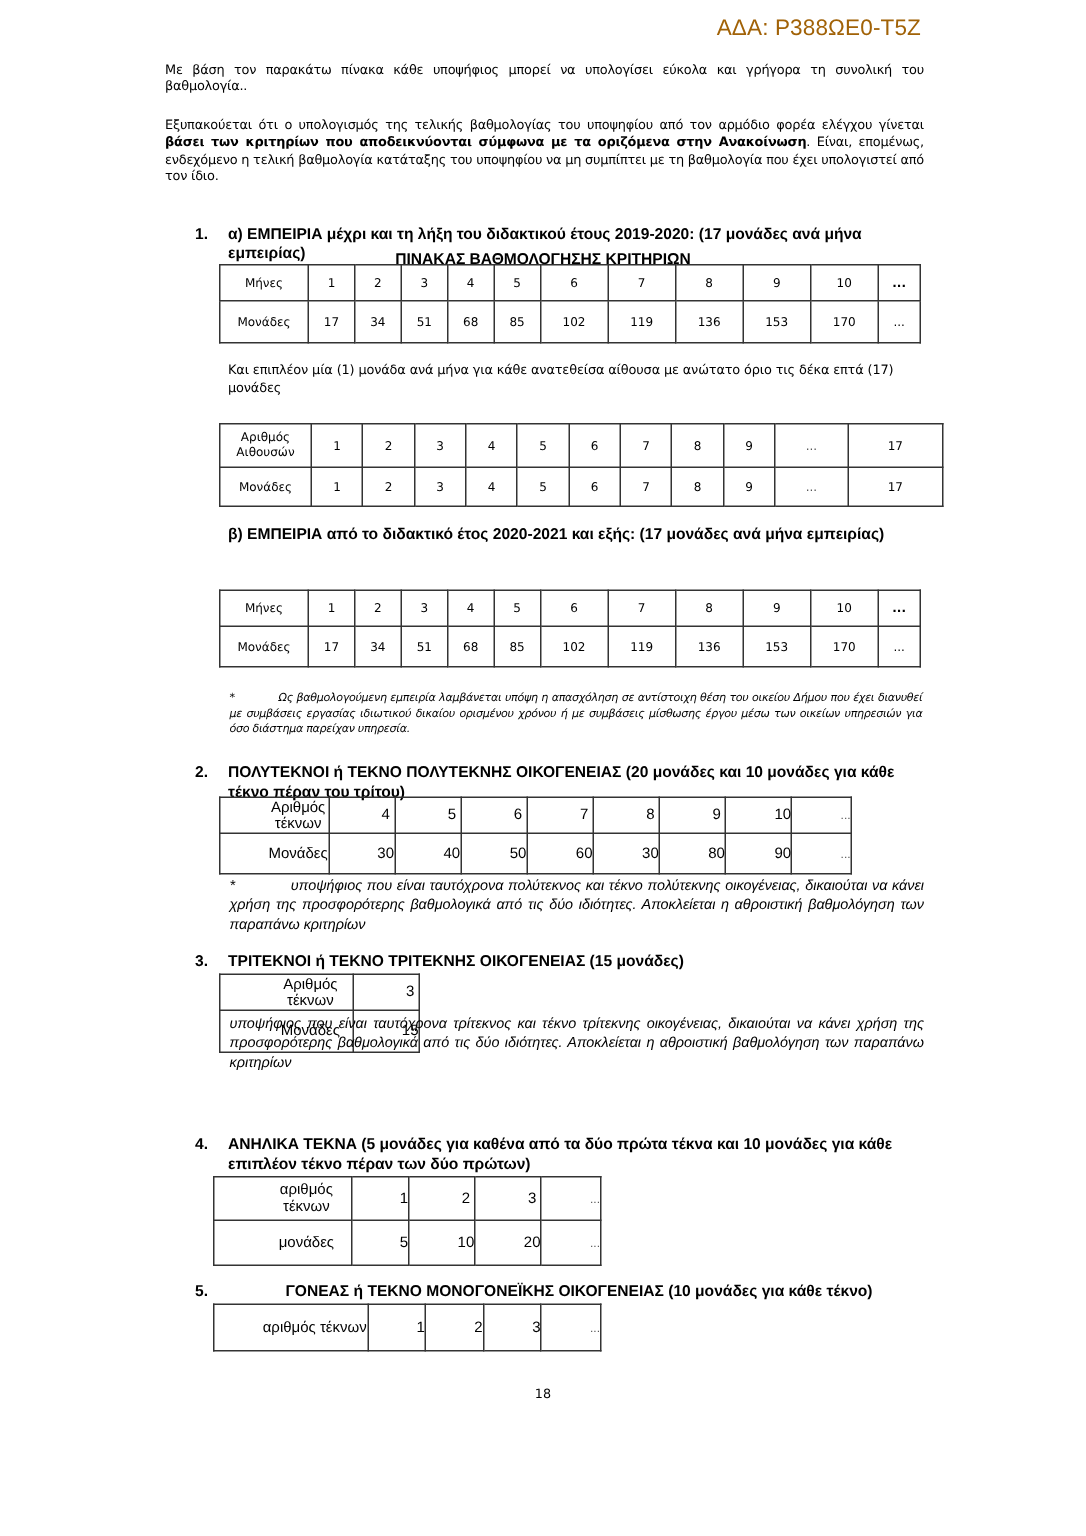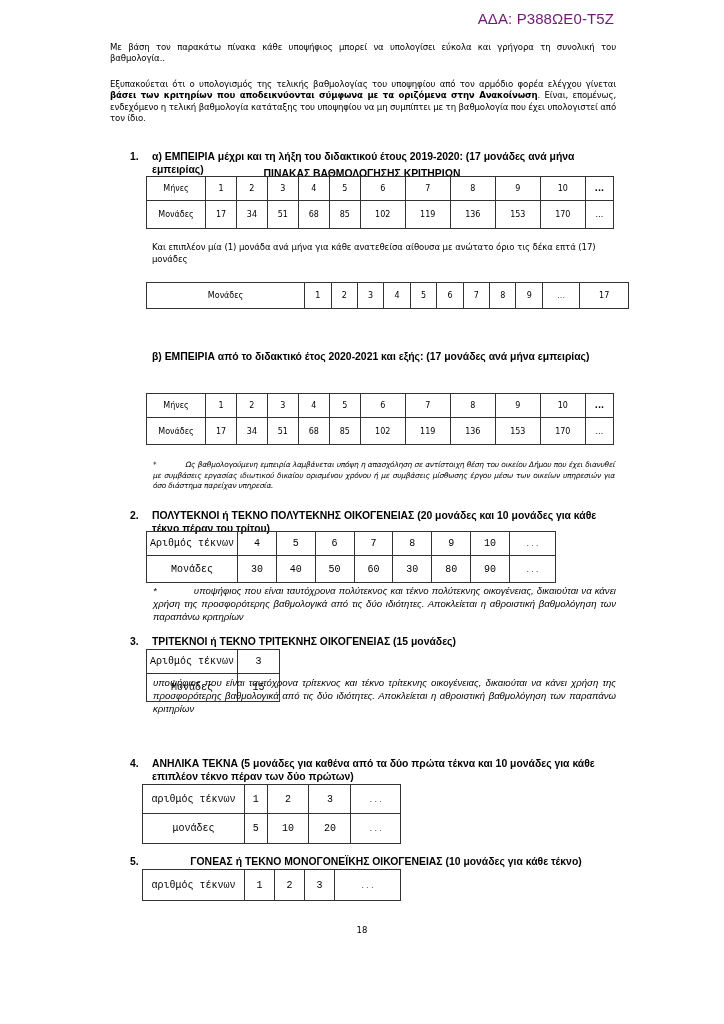--- a/index.html
+++ b/index.html
@@ -1,30 +1,30 @@
 <!DOCTYPE html>
 <html><head>
 <meta charset="utf-8">
 <style>
   html, body { margin:0; padding:0; background:#ffffff; }
   body { width:724px; height:1024px; position:relative; overflow:hidden; color:#000; font-family:"DejaVu Sans", sans-serif; }
   .abs { position:absolute; }
-  .ada { top:10px; right:110px; font-family:"Liberation Sans", sans-serif; font-size:15px; color:#701a75; letter-spacing:0.1px; }
+  .ada { top:10px; right:110px; font-family:"Liberation Sans", sans-serif; font-size:15px; color:#a16207; letter-spacing:0.1px; }
   .para { left:110px; width:506px; font-size:8.6px; line-height:11.4px; text-align:justify; font-family:"DejaVu Sans", sans-serif; letter-spacing:-0.15px; }
   .para b { font-weight:bold; }
   .title { top:127px; left:0; width:724px; text-align:center; font-family:"Liberation Sans", sans-serif; font-weight:bold; font-size:10.4px;margin-top:41px; }
   .hdr { font-family:"Liberation Sans", sans-serif; font-weight:bold; font-size:10.4px; line-height:12.5px; }
   .hdr .num { position:absolute; left:0; top:0; }
   .subhdr { font-family:"DejaVu Sans", sans-serif; font-weight:normal; font-size:8.6px; line-height:12px; letter-spacing:-0.1px; }
   .note { font-family:"DejaVu Sans", sans-serif; font-style:italic; font-size:7.4px; line-height:10.6px; text-align:justify; letter-spacing:-0.2px; }
   .note2 { font-family:"Liberation Sans", sans-serif; font-style:italic; font-size:9.6px; line-height:13px; text-align:justify; }
   table { border-collapse:collapse; position:absolute; }
   td { border:1px solid #333; text-align:center; padding:0; }
   .t-dv td { font-family:"DejaVu Sans", sans-serif; font-size:8px; }
-  .t-ls td { font-family:Liberation Mono, monospace; font-size:10px; }
+  .t-ls td { font-family:Liberation Sans, sans-serif; font-size:10px;padding-left:32px; }
   .pagenum { top:925px; left:0; width:724px; text-align:center; font-family:"DejaVu Sans", sans-serif; font-size:8.5px; }
 </style>
 </head>
 <body>
 
 <div class="abs ada">ΑΔΑ: Ρ388ΩΕ0-Τ5Ζ</div>
 
 <div class="abs para" style="top:42px;">Με βάση τον παρακάτω πίνακα κάθε υποψήφιος μπορεί να υπολογίσει εύκολα και γρήγορα τη συνολική του βαθμολογία..</div>
 <div class="abs para" style="top:79px;"><span>Εξυπακούεται ότι ο υπολογισμός της τελικής βαθμολογίας του υποψηφίου από τον αρμόδιο φορέα ελέγχου γίνεται </span><b>βάσει των κριτηρίων που αποδεικνύονται σύμφωνα με τα οριζόμενα στην Ανακοίνωση</b><span>. Είναι, επομένως, ενδεχόμενο η τελική βαθμολογία κατάταξης του υποψηφίου να μη συμπίπτει με τη βαθμολογία που έχει υπολογιστεί από τον ίδιο.</span></div>
 
@@ -65,20 +65,34 @@
     <td>170</td>
     <td>...</td>
   </tr>
 </tbody>
   </table>
 
 <div class="abs subhdr" style="top:241px; left:152px; width:468px;">Και επιπλέον μία (1) μονάδα ανά μήνα για κάθε ανατεθείσα αίθουσα με ανώτατο όριο τις δέκα επτά (17) μονάδες</div>
 
 <table class="t-dv" style="left:146px; top:282px; width:483px;">
   <tbody>
+      <tr style="height:29px;">
+    <td style="width:60px; line-height:10px;">Αριθμός Αιθουσών</td>
+    <td>1</td>
+    <td>2</td>
+    <td>3</td>
+    <td>4</td>
+    <td>5</td>
+    <td>6</td>
+    <td>7</td>
+    <td>8</td>
+    <td>9</td>
+    <td style="color:#555;">...</td>
+    <td>17</td>
+  </tr>
   <tr style="height:26px;">
     <td>Μονάδες</td>
     <td>1</td>
     <td>2</td>
     <td>3</td>
     <td>4</td>
     <td>5</td>
     <td>6</td>
     <td>7</td>
     <td>8</td>

